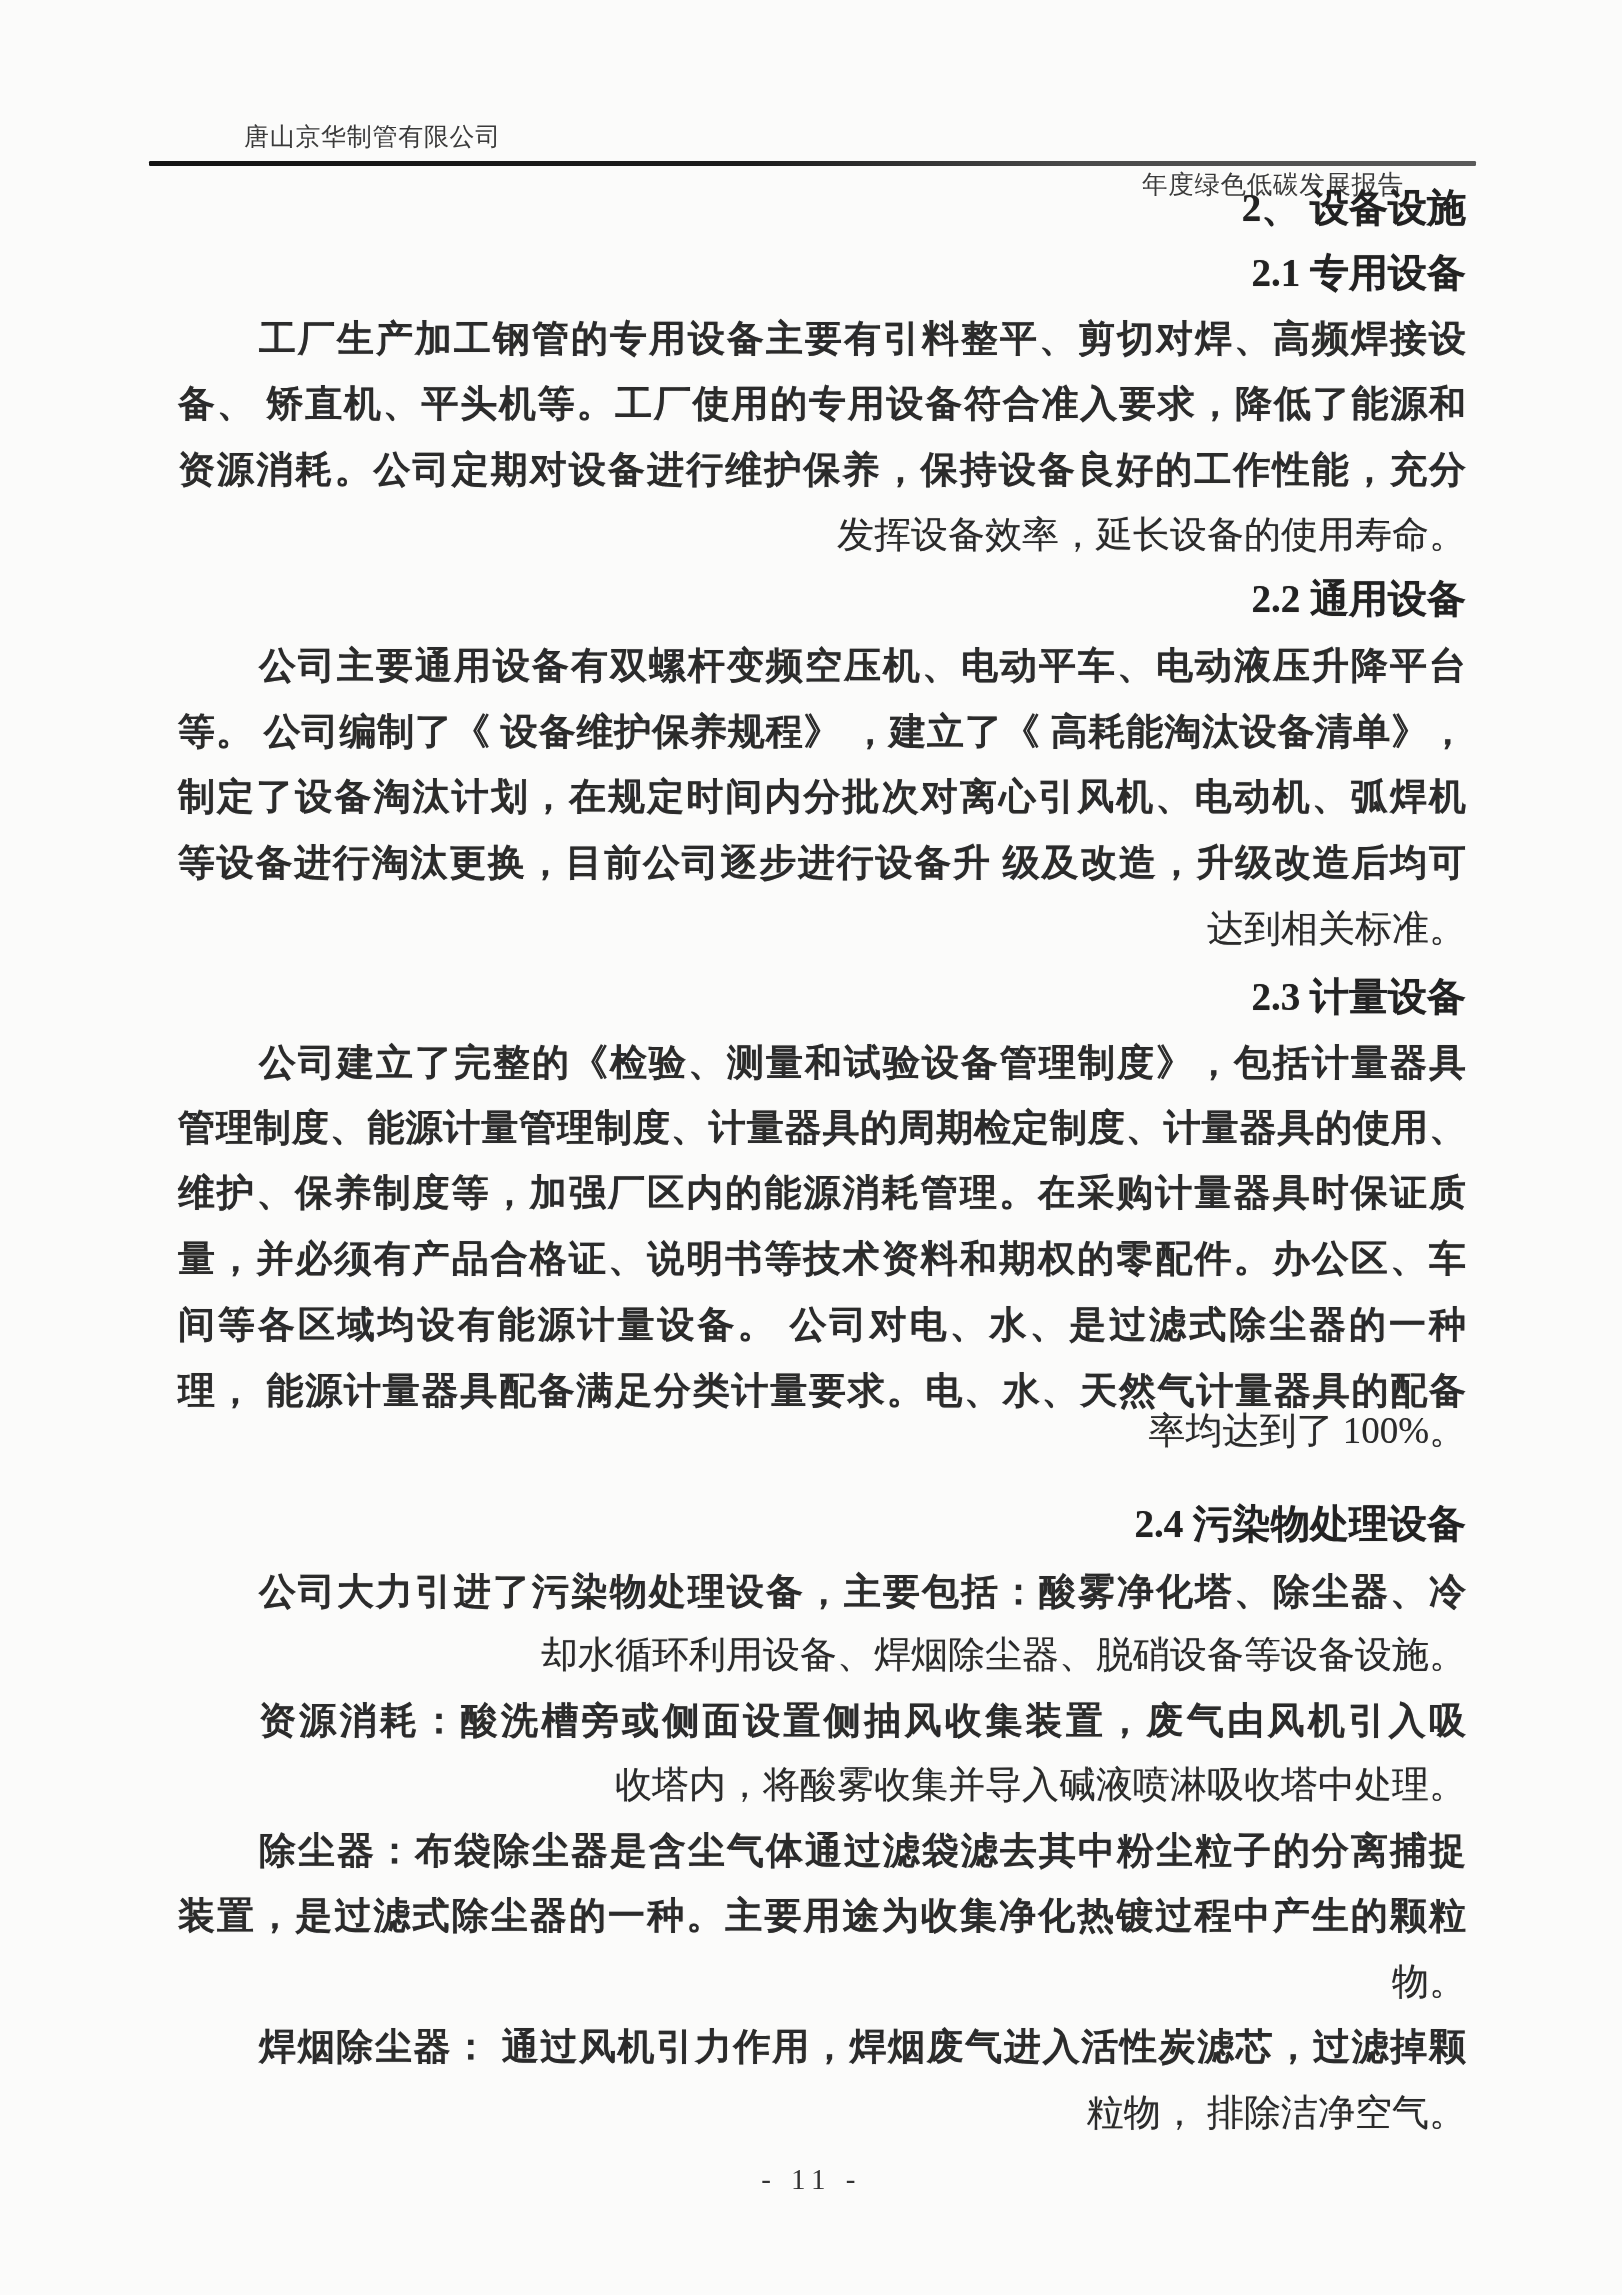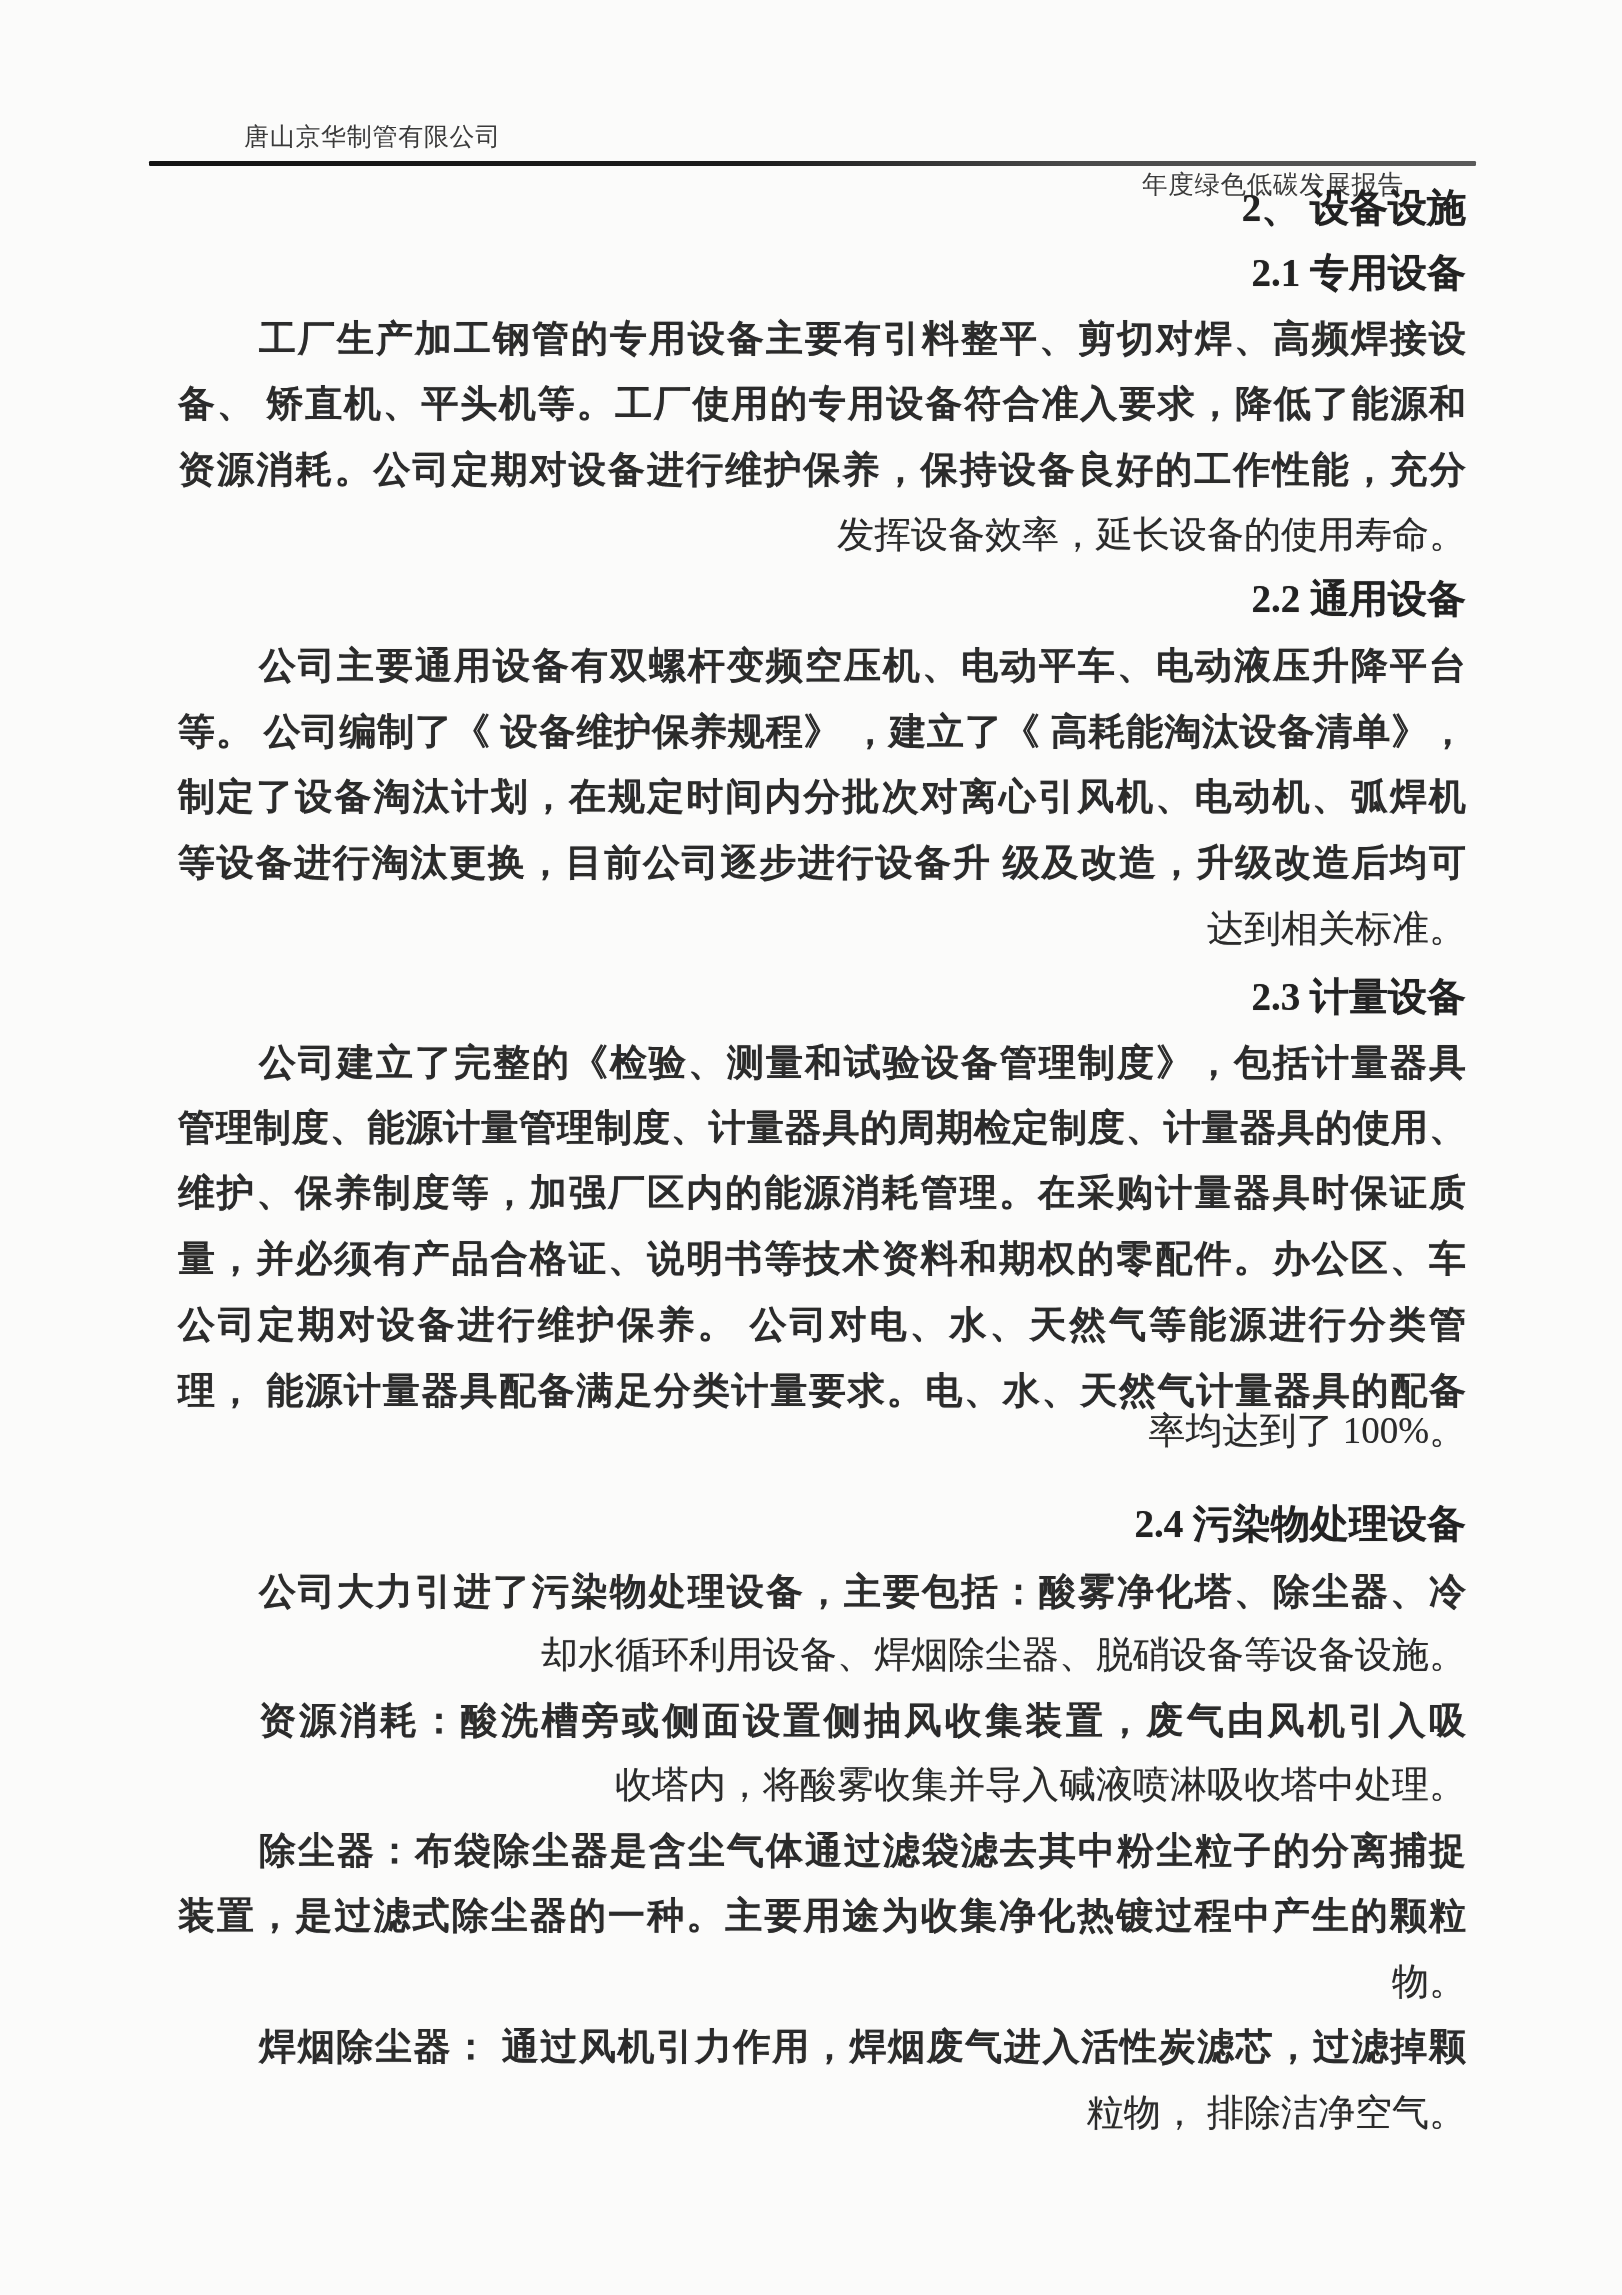--- a/index.html
+++ b/index.html
@@ -118,30 +118,31 @@
     <div class="line indent full" style="top:640px">公司主要通用设备有双螺杆变频空压机、电动平车、电动液压升降平台</div>
     <div class="line full" style="top:706px">等。 公司编制了《 设备维护保养规程》 ，建立了《 高耗能淘汰设备清单》，</div>
     <div class="line full" style="top:771px">制定了设备淘汰计划，在规定时间内分批次对离心引风机、电动机、弧焊机</div>
     <div class="line full" style="top:837px">等设备进行淘汰更换，目前公司逐步进行设备升 级及改造，升级改造后均可</div>
     <div class="line" style="top:903px">达到相关标准。</div>
     <div class="line heading" style="top:971px">2.3 计量设备</div>
     <div class="line indent full" style="top:1037px">公司建立了完整的《检验、测量和试验设备管理制度》，包括计量器具</div>
     <div class="line full" style="top:1102px">管理制度、能源计量管理制度、计量器具的周期检定制度、计量器具的使用、</div>
     <div class="line full" style="top:1167px">维护、保养制度等，加强厂区内的能源消耗管理。在采购计量器具时保证质</div>
     <div class="line full" style="top:1233px">量，并必须有产品合格证、说明书等技术资料和期权的零配件。办公区、车</div>
-    <div class="line full" style="top:1299px">公司定期对设备进行维护保养。 公司对电、水、天然气等能源进行分类管</div>
+    <div class="line full" style="top:1299px">间等各区域均设有能源计量设备。 公司对电、水、是过滤式除尘器的一种</div>
     <div class="line full" style="top:1365px">理， 能源计量器具配备满足分类计量要求。电、水、天然气计量器具的配备</div>
     <div class="line" style="top:1405px">率均达到了 100%。</div>
     <div class="line heading" style="top:1498px">2.4 污染物处理设备</div>
     <div class="line indent full" style="top:1566px">公司大力引进了污染物处理设备，主要包括：酸雾净化塔、除尘器、冷</div>
     <div class="line" style="top:1629px">却水循环利用设备、焊烟除尘器、脱硝设备等设备设施。</div>
     <div class="line indent full" style="top:1695px">资源消耗：酸洗槽旁或侧面设置侧抽风收集装置，废气由风机引入吸</div>
     <div class="line" style="top:1759px">收塔内，将酸雾收集并导入碱液喷淋吸收塔中处理。</div>
     <div class="line indent full" style="top:1825px">除尘器：布袋除尘器是含尘气体通过滤袋滤去其中粉尘粒子的分离捕捉</div>
     <div class="line full" style="top:1890px">装置，是过滤式除尘器的一种。主要用途为收集净化热镀过程中产生的颗粒</div>
     <div class="line" style="top:1956px">物。</div>
     <div class="line indent full" style="top:2021px">焊烟除尘器： 通过风机引力作用，焊烟废气进入活性炭滤芯，过滤掉颗</div>
     <div class="line" style="top:2087px">粒物， 排除洁净空气。</div>
   </div>
 
+  <div class="footer">- 11 -</div>
 
 </div>
 
 
 </body></html>

